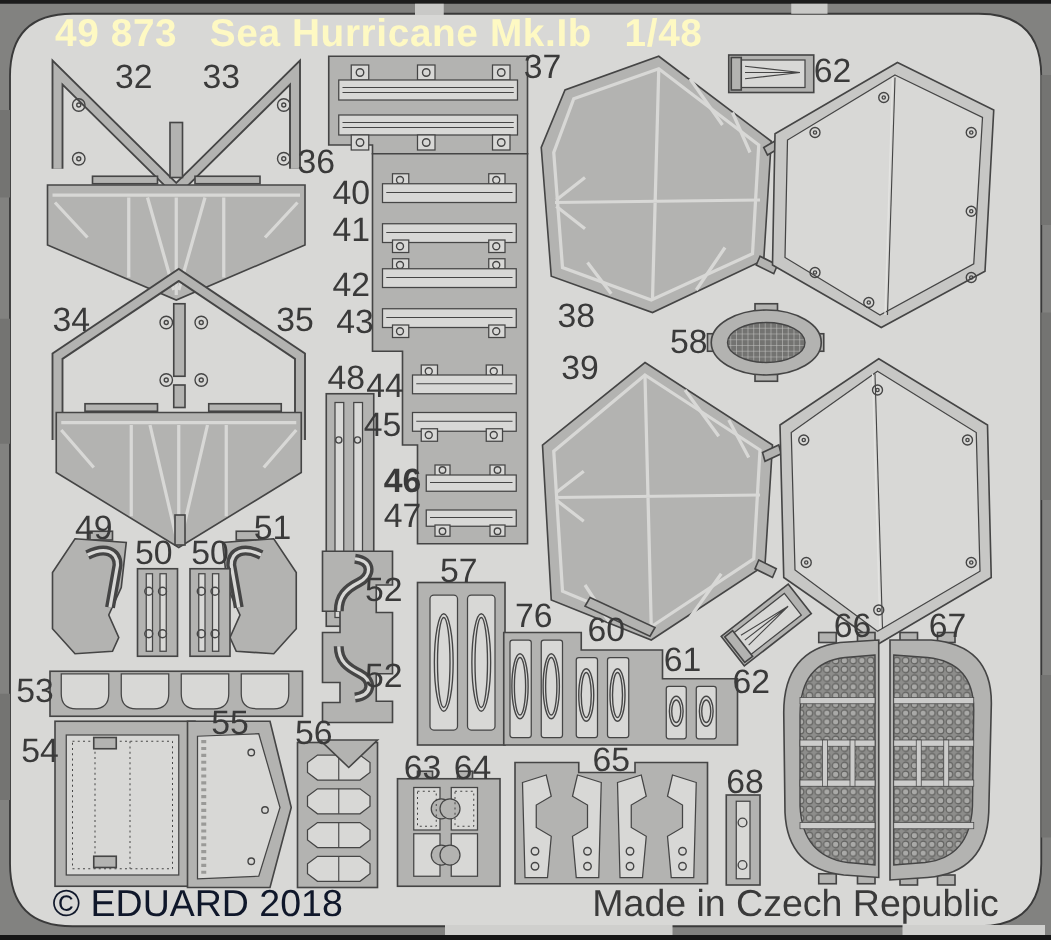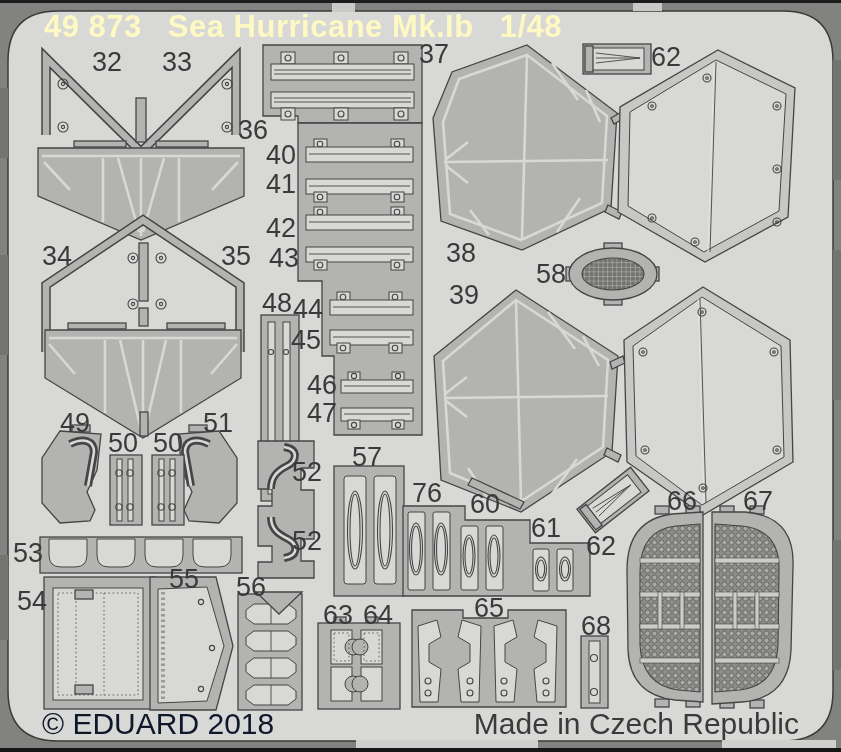--- a/index.html
+++ b/index.html
@@ -448,21 +448,21 @@
       <div class="part-num" style="left: 253px; top: 130px;">36</div>
       <div class="part-num" style="left: 434px; top: 54px;">37</div>
       <div class="part-num" style="left: 461px; top: 253px;">38</div>
       <div class="part-num" style="left: 464px; top: 295px;">39</div>
       <div class="part-num" style="left: 281px; top: 155px;">40</div>
       <div class="part-num" style="left: 281px; top: 184px;">41</div>
       <div class="part-num" style="left: 281px; top: 228px;">42</div>
       <div class="part-num" style="left: 284px; top: 258px;">43</div>
       <div class="part-num" style="left: 308px; top: 309px;">44</div>
       <div class="part-num" style="left: 306px; top: 340px;">45</div>
-      <div class="part-num" style="left: 322px; top: 385px;">46</div>
+      <div class="part-num" style="left: 322px; top: 385px; font-weight: bold;">46</div>
       <div class="part-num" style="left: 322px; top: 413px;">47</div>
       <div class="part-num" style="left: 277px; top: 303px;">48</div>
       <div class="part-num" style="left: 75px; top: 423px;">49</div>
       <div class="part-num" style="left: 123px; top: 443px;">50</div>
       <div class="part-num" style="left: 168px; top: 443px;">50</div>
       <div class="part-num" style="left: 218px; top: 423px;">51</div>
       <div class="part-num" style="left: 307px; top: 472px;">52</div>
       <div class="part-num" style="left: 307px; top: 541px;">52</div>
       <div class="part-num" style="left: 28px; top: 553px;">53</div>
       <div class="part-num" style="left: 32px; top: 601px;">54</div>

